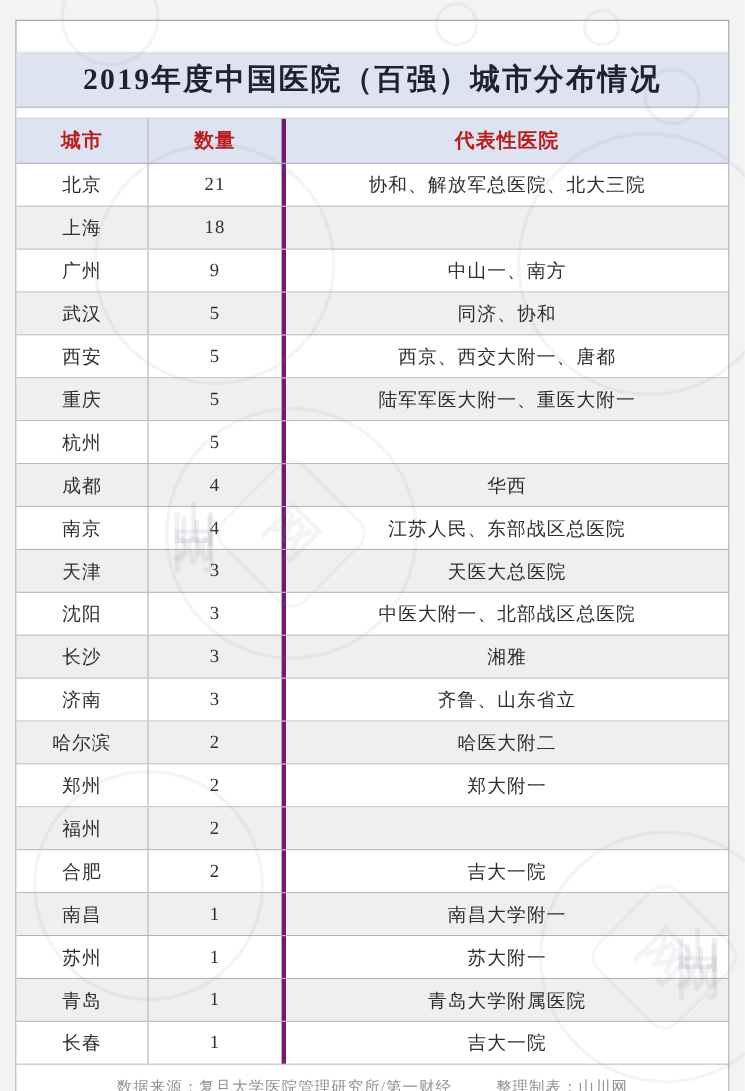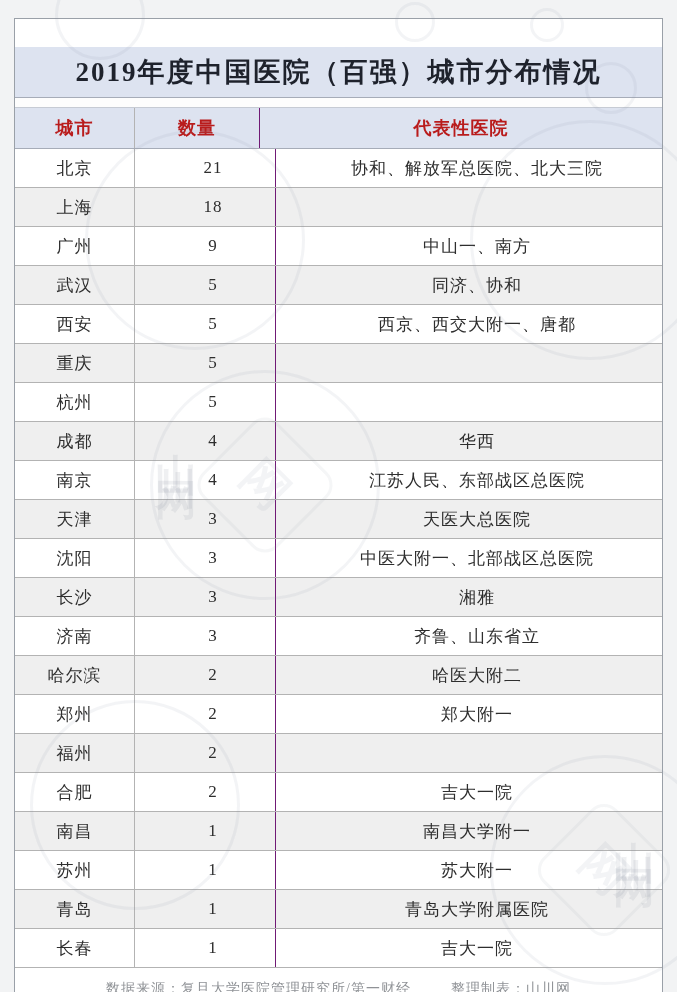--- a/index.html
+++ b/index.html
@@ -34,28 +34,28 @@
   .title-band{
     height:51px;background:#dde3f0;border-bottom:1px solid #a6acb8;
     display:flex;align-items:center;justify-content:center;
     font-size:27px;font-weight:bold;color:#1e222c;letter-spacing:2px;margin-top:28px;
   }
   .title-gap{height:10px;background:#fdfdfd;border-bottom:1px solid #c6cbd4;}
   .hrow{
     display:flex;height:41px;background:#dde3f0;border-bottom:1px solid #a6acb8;
   }
   .hrow .cell{font-size:18px;font-weight:bold;color:#b91c1c;}
-  .row{display:flex;height:39px;border-bottom:1px solid #b3b3b3;background:#fff;gap:16px;}
+  .row{display:flex;height:39px;border-bottom:1px solid #b3b3b3;background:#fff;}
   .row.alt{background:#efefef;}
   .cell{
     display:flex;align-items:center;justify-content:center;
     font-size:17px;color:#2e2e2e;letter-spacing:1px;white-space:nowrap;overflow:hidden;
   }
   .c1{width:120px;border-right:1px solid #b3b3b3;}
-  .c2{width:125px;border-right:1px solid #701a75;}
+  .c2{width:125px;border-right:4px solid #701a75;}
   .c3{flex:1;}
   .footer-band{
     height:42px;background:#fff;display:flex;align-items:center;justify-content:center;
     gap:40px;font-size:14px;color:#8f9296;letter-spacing:1px;
   }
 </style>
 </head>
 <body>
 
 <div class="wm-layer">
@@ -109,20 +109,21 @@
         <div class="cell c3">同济、协和</div>
       </div>
       <div class="row">
         <div class="cell c1">西安</div>
         <div class="cell c2">5</div>
         <div class="cell c3">西京、西交大附一、唐都</div>
       </div>
       <div class="row alt">
         <div class="cell c1">重庆</div>
         <div class="cell c2">5</div>
+        <div class="cell c3">陆军军医大附一、重医大附一</div>
       </div>
       <div class="row">
         <div class="cell c1">杭州</div>
         <div class="cell c2">5</div>
       </div>
       <div class="row alt">
         <div class="cell c1">成都</div>
         <div class="cell c2">4</div>
         <div class="cell c3">华西</div>
       </div>

